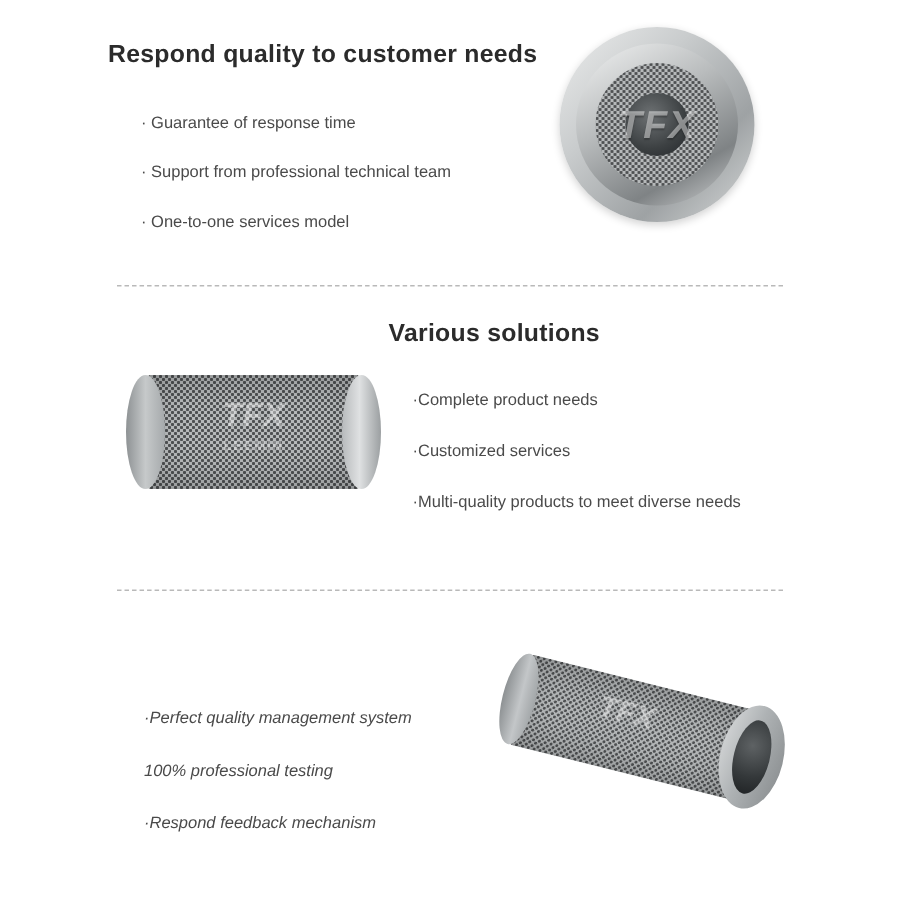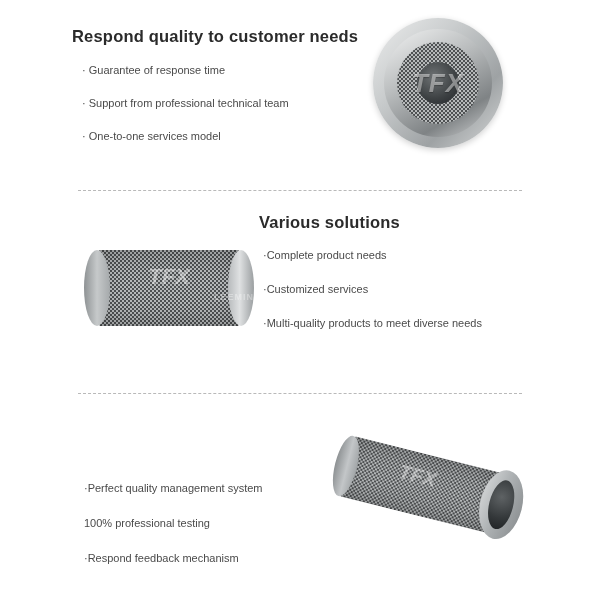--- a/index.html
+++ b/index.html
@@ -27,21 +27,21 @@
     box-sizing: border-box;
   }
   .section-title {
     font-size: 16.5px;
     font-weight: bold;
     color: #2b2b2b;
     letter-spacing: 0.2px;
   }
   .bullets {
     list-style: none;
-    margin: 4px;
+    margin: 16px;
     padding: 0;
   }
   .bullets li {
     font-size: 11px;
     color: #4a4a4a;
     line-height: 1.2;
     white-space: nowrap;
   }
 
   
@@ -63,21 +63,21 @@
   
   #section-2 { position: absolute; left: 0; top: 190px; width: 600px; height: 200px; }
   #section-2 .section-title { position: absolute; left: 259px; top: 23px; text-align: center; }
   #section-2 .bullets { position: absolute; left: 259px; top: 55px; }
   #section-2 .bullets li { margin-bottom: 21px; }
   #divider-2 { top: 393px; }
 
   
   #section-3 { position: absolute; left: 0; top: 393px; width: 600px; height: 207px; }
   #section-3 .section-title { position: absolute; left: 82px; top: 24px; }
-  #section-3 .bullets { position: absolute; left: 80px; top: 85px; }
+  #section-3 .bullets { position: absolute; left: 80px; top: 64px; font-style: italic; }
   #section-3 .bullets li { margin-bottom: 22px; }
 
   
   .mesh {
     background-color: #b6b9ba;
     background-image:
       radial-gradient(circle at 1px 1px, rgba(60,62,64,0.85) 0.9px, rgba(0,0,0,0) 1.1px),
       radial-gradient(circle at 3px 3px, rgba(60,62,64,0.85) 0.9px, rgba(0,0,0,0) 1.1px);
     background-size: 4px 4px, 4px 4px;
   }
@@ -140,21 +140,21 @@
     background: linear-gradient(90deg, #b7babc 0%, #dfe1e2 45%, #9b9fa1 100%);
   }
   #img-cylinder .wm {
     position: absolute; left: 0; top: 14px; width: 170px;
     text-align: center;
     color: rgba(255,255,255,0.42);
     font-size: 22px; font-weight: bold; font-style: italic;
   }
   #img-cylinder .wm2 {
     position: absolute; left: 0; top: 42px; width: 170px;
-    text-align: right;
+    text-align: center;
     color: rgba(255,255,255,0.35);
     font-size: 9px; font-weight: bold; letter-spacing: 1px;
   }
 
   
   #img-cartridge {
     position: absolute;
     left: 330px;
     top: 48px;
     width: 190px;

